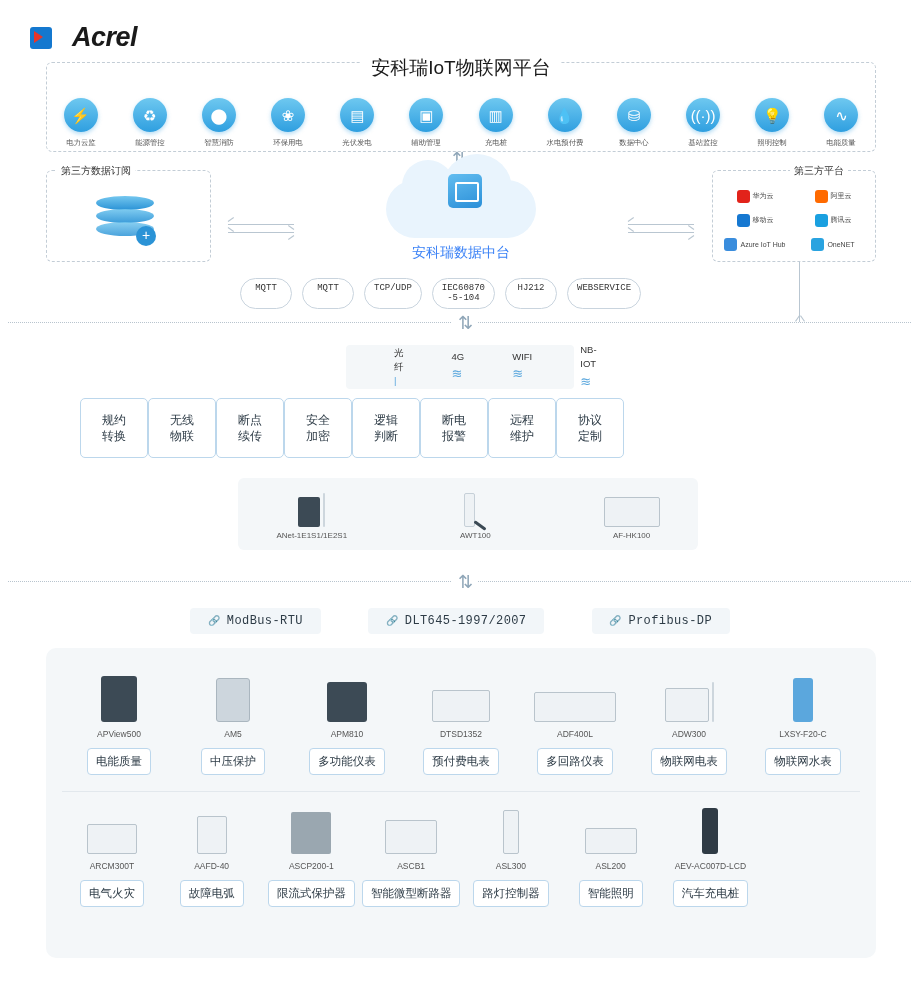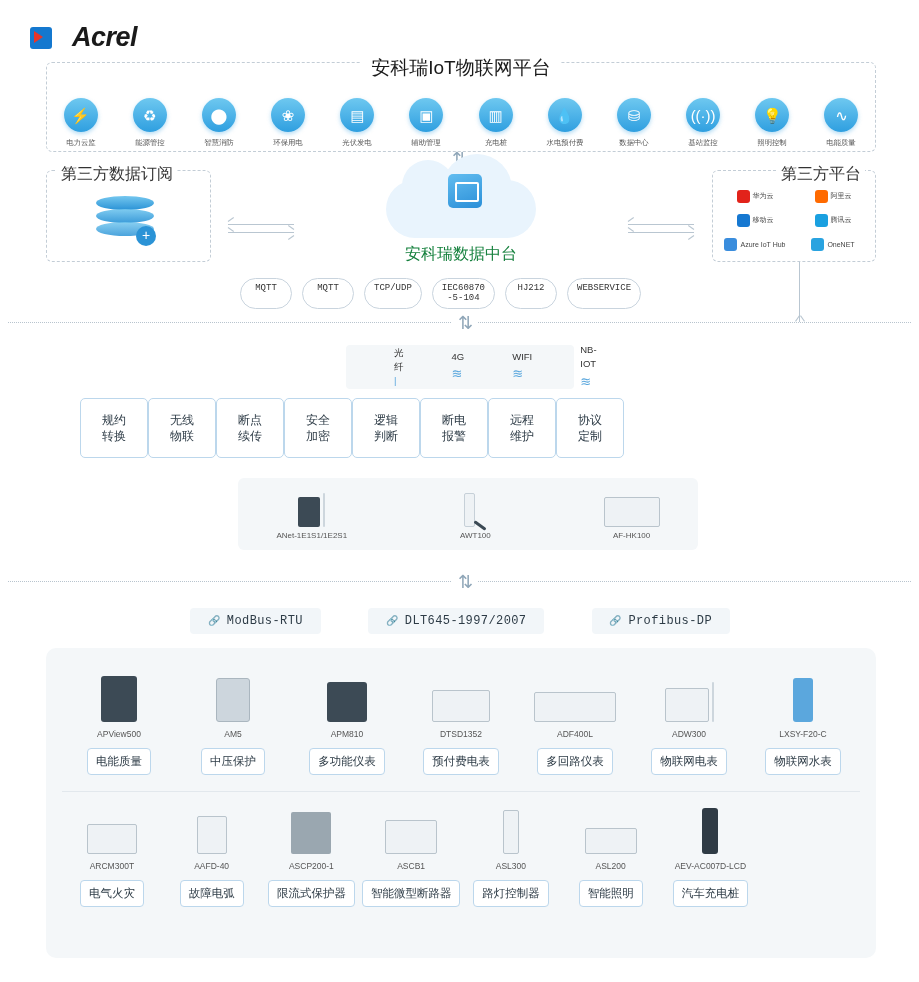--- a/index.html
+++ b/index.html
@@ -22,21 +22,21 @@
     content:""; position:absolute; left:4px; top:4px; width:0;height:0;
     border-left:9px solid #e8352a; border-top:6px solid transparent; border-bottom:6px solid transparent;
   }
   .logo-text { font-size:27px; font-weight:bold; font-style:italic; letter-spacing:-0.5px; color:#1a1a1a; }
 
   
   .panel {
     border:1px dashed #c3cdd6; border-radius:6px; position:absolute;
   }
   .panel-title {
-    position:absolute; font-size:16px; color:#333; background:#fff; padding:0 4px;
+    position:absolute; font-size:10px; color:#333; background:#fff; padding:0 4px;
   }
 
   
   #sec1 { left:46px; top:62px; width:830px; height:90px; }
   .sec1-title-wrap{ position:absolute; left:46px; right:43px; top:55px; text-align:center; }
   .sec1-title-wrap span{ background:#fff; padding:0 10px; font-size:19px; color:#1a1a1a;}
   .icon-row { position:absolute; left:46px; top:98px; width:830px; display:flex; justify-content:space-around; }
   .icon-item { width:76px; display:flex; flex-direction:column; align-items:center; gap:5px; }
   .circ {
     width:34px; height:34px; border-radius:50%;
@@ -71,24 +71,24 @@
   .cloud:before{ width:52px;height:52px; left:16px; top:-20px;}
   .cloud:after{ width:70px;height:70px; left:56px; top:-26px;}
   .cloud-box{
     position:absolute; left:62px; top:-6px; width:34px;height:34px; z-index:3;
     background:linear-gradient(160deg,#62bdf0,#2b8fd8); border-radius:5px;
   }
   .cloud-box:after{
     content:""; position:absolute; left:7px; top:8px; width:20px;height:16px;
     border:2px solid #fff; border-radius:2px;
   }
-  .cloud-cap{ margin-top:6px; font-size:16px; color:#15803d; }
+  .cloud-cap{ margin-top:6px; font-size:14px; color:#3b82f6; }
 
   #sec2-right { left:712px; top:170px; width:164px; height:92px; }
-  #sec2-right .panel-title{ right:10px; top:-7px; }
+  #sec2-right .panel-title{ right:27px; top:-7px; }
   .cloud-brands{
     position:absolute; left:716px; top:184px; width:156px; height:72px;
     display:grid; grid-template-columns:1fr 1fr; grid-template-rows:1fr 1fr 1fr;
     align-items:center; justify-items:center; font-size:7px; color:#444;
   }
   .brand{ display:flex; align-items:center; gap:3px; }
   .bdot{ width:13px;height:13px;border-radius:3px; display:inline-block;}
 
   
   .pill-row{ position:absolute; left:240px; top:278px; width:450px; display:flex; gap:10px; }

